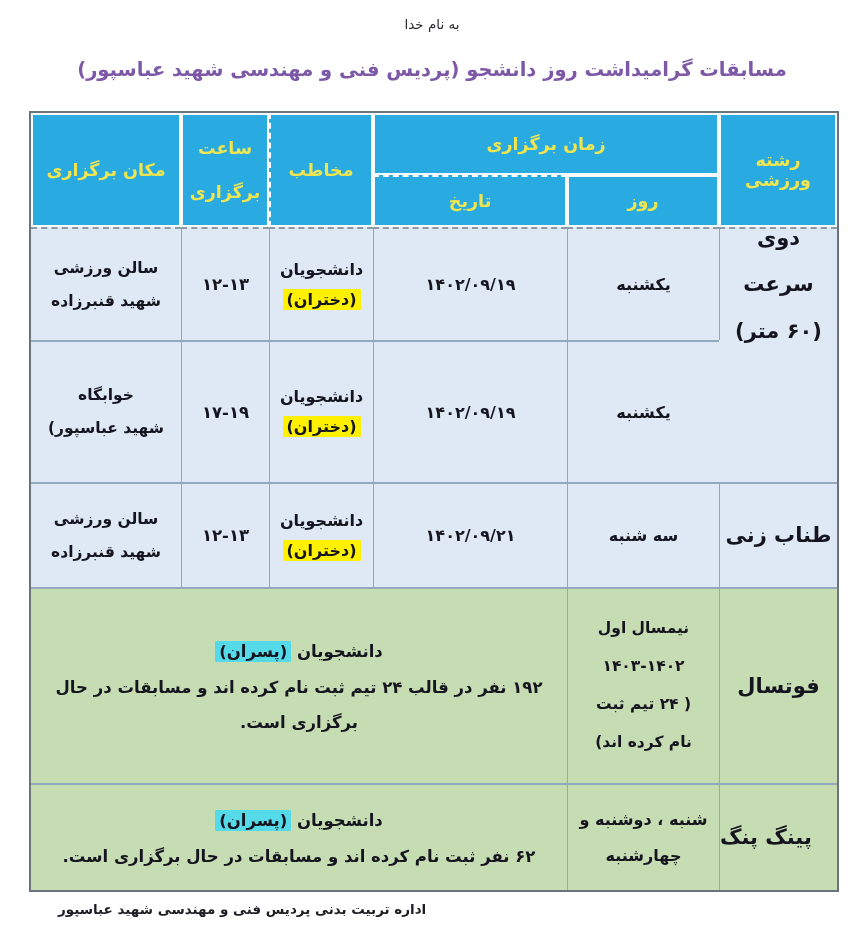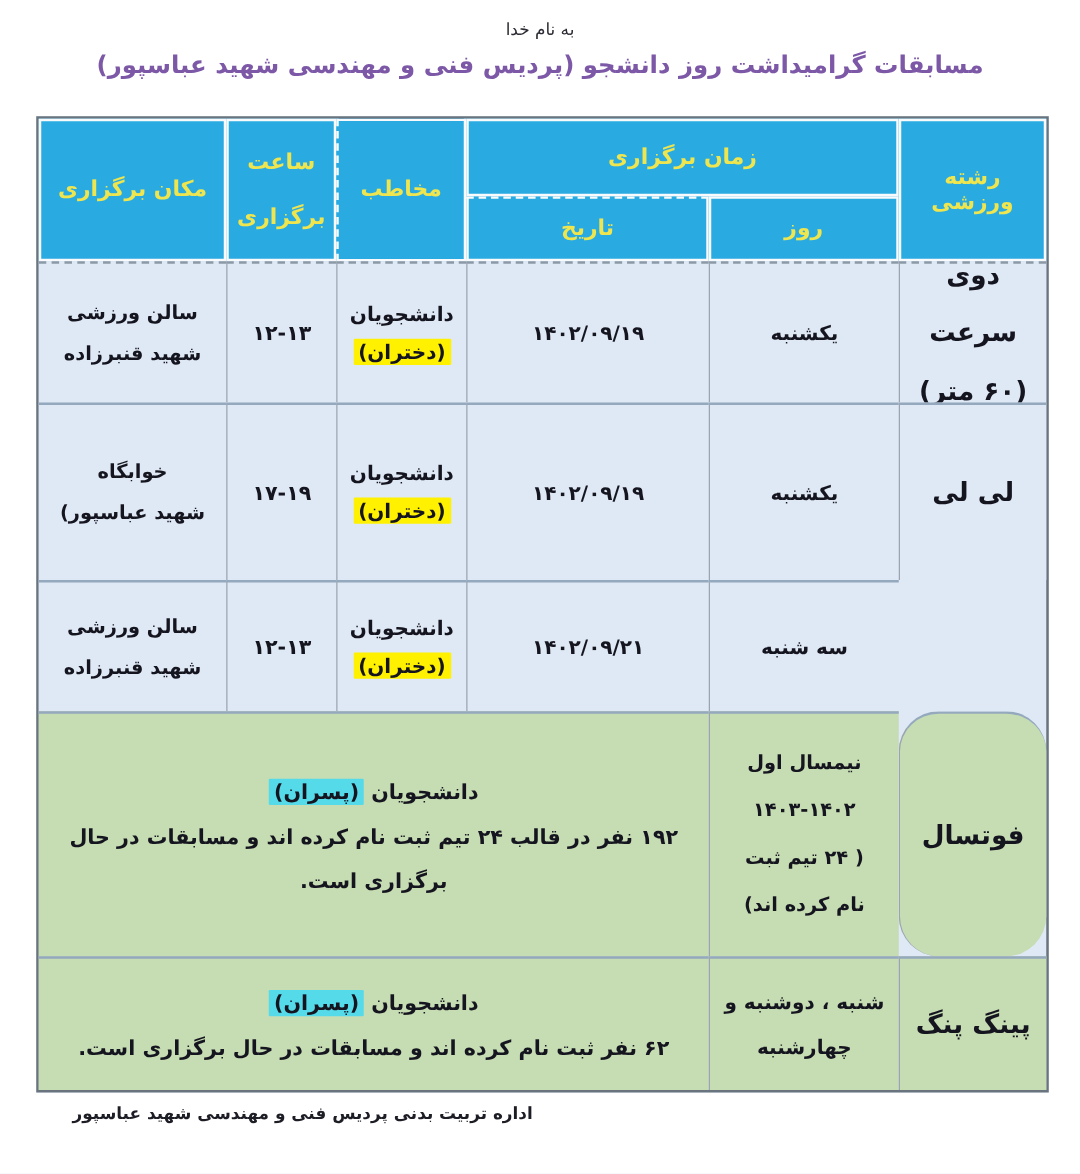--- a/index.html
+++ b/index.html
@@ -4,21 +4,21 @@
 <style>
   html,body{margin:0;padding:0;}
   body{
     width:864px;height:939px;overflow:hidden;background:#ffffff;
     font-family:"DejaVu Sans",sans-serif;color:#15151F;
   }
   .bismillah{
     text-align:center;margin-top:16px;font-size:13.5px;font-weight:normal;color:#2b2b33;
   }
   .title{
-    text-align:center;margin-top:8px;font-size:19.5px;font-weight:bold;color:#7C58A7;
+    text-align:center;margin-top:26px;font-size:19.5px;font-weight:bold;color:#7C58A7;
     direction:rtl;
   }
   .tbl{
     margin:30px 0 0 29px;width:806px;
     display:grid;
     grid-template-columns:150px 88px 104px 194px 152px 118px;
     grid-template-rows:62px 52px 113px 142px 105px 196px 107px;
     border:2px solid #69747E;
     background:#DFE9F5;
     box-sizing:content-box;
@@ -102,64 +102,64 @@
     <div>خوابگاه</div>
     <div>شهید عباسپور)</div>
   </div>
   <div class="cell bcell hours" style="grid-column:2;grid-row:4;">۱۷-۱۹</div>
   <div class="cell bcell aud" style="grid-column:3;grid-row:4;">
     <div>دانشجویان</div>
     <div class="hl hl-yellow">(دختران)</div>
   </div>
   <div class="cell bcell" style="grid-column:4;grid-row:4;">۱۴۰۲/۰۹/۱۹</div>
   <div class="cell bcell" style="grid-column:5;grid-row:4;">یکشنبه</div>
-  <div class="cell bcell sport-name" style="grid-column:6;grid-row:4;">
-    <div>لی لی</div>
-  </div>
 
   <div class="cell bcell col1 venue" style="grid-column:1;grid-row:5;">
     <div>سالن ورزشی</div>
     <div>شهید قنبرزاده</div>
   </div>
   <div class="cell bcell hours" style="grid-column:2;grid-row:5;">۱۲-۱۳</div>
   <div class="cell bcell aud" style="grid-column:3;grid-row:5;">
     <div>دانشجویان</div>
     <div class="hl hl-yellow">(دختران)</div>
   </div>
   <div class="cell bcell" style="grid-column:4;grid-row:5;">۱۴۰۲/۰۹/۲۱</div>
   <div class="cell bcell" style="grid-column:5;grid-row:5;">سه شنبه</div>
+  <div class="cell bcell sport-name" style="grid-column:6;grid-row:5;">
+    <div>طناب زنی</div>
+  </div>
 
   <div class="cell bcell gcell col1 merged details" style="grid-row:6;">
     <div>
       <span>دانشجویان</span>
       <span class="hl hl-cyan">(پسران)</span>
     </div>
     <div>۱۹۲ نفر در قالب ۲۴ تیم ثبت نام کرده اند و مسابقات در حال</div>
     <div>برگزاری است.</div>
   </div>
   <div class="cell bcell gcell sched" style="grid-column:5;grid-row:6;">
     <div>نیمسال اول</div>
     <div>۱۴۰۳-۱۴۰۲</div>
     <div>( ۲۴ تیم ثبت</div>
     <div>نام کرده اند)</div>
   </div>
-  <div class="cell bcell gcell sport-name" style="grid-column:6;grid-row:6;border-radius:32px;">
+  <div class="cell bcell gcell sport-name" style="grid-column:6;grid-row:6;">
     <div>فوتسال</div>
   </div>
 
   <div class="cell bcell gcell col1 merged details" style="grid-row:7;">
     <div>
       <span>دانشجویان</span>
       <span class="hl hl-cyan">(پسران)</span>
     </div>
     <div>۶۲ نفر ثبت نام کرده اند و مسابقات در حال برگزاری است.</div>
   </div>
   <div class="cell bcell gcell dayline" style="grid-column:5;grid-row:7;">
     <div>شنبه ، دوشنبه و</div>
     <div>چهارشنبه</div>
   </div>
-  <div class="cell bcell gcell sport-name" style="grid-column:6;grid-row:7;">
+  <div class="cell bcell gcell sport-name" style="grid-column:6;grid-row:7;align-items:flex-end;">
     <div>پینگ پنگ</div>
   </div>
 
 </div>
 
 <div class="footer">اداره تربیت بدنی پردیس فنی و مهندسی شهید عباسپور</div>
 
 </body></html>

